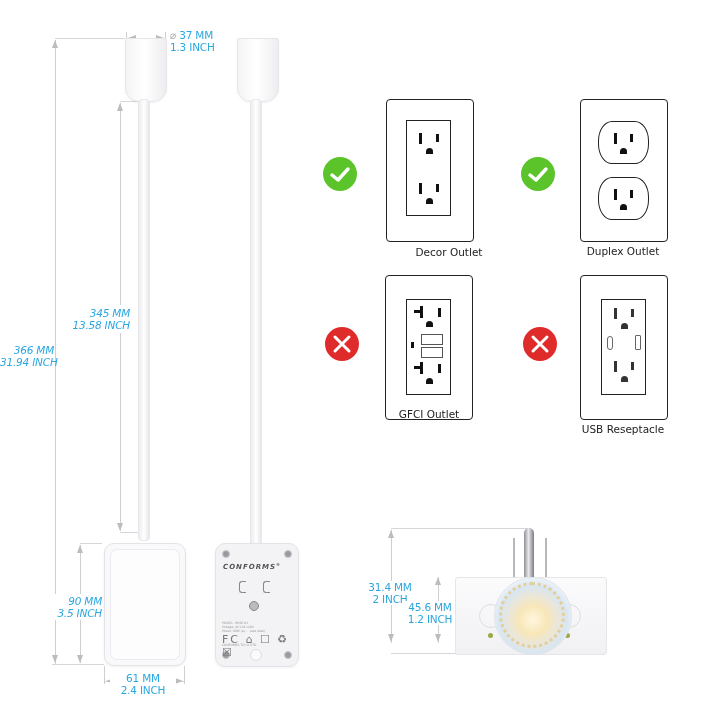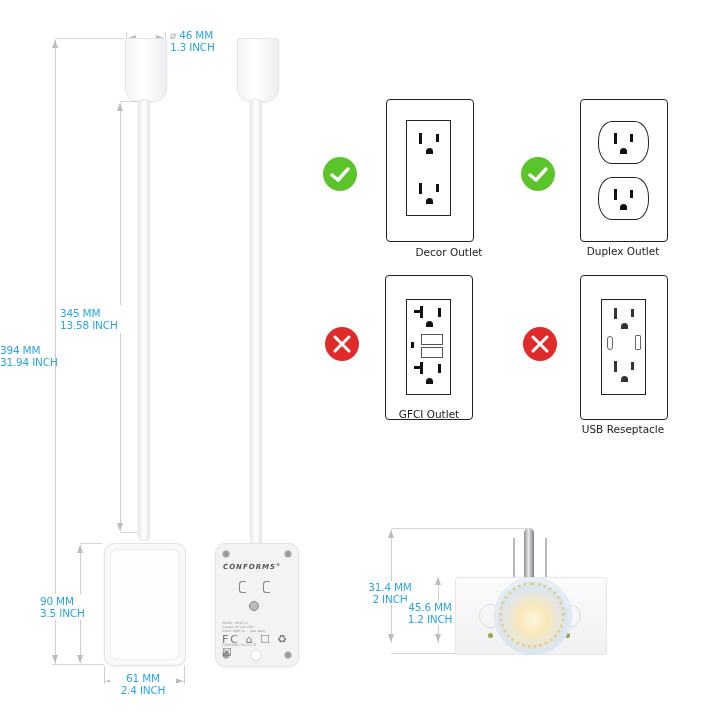--- a/index.html
+++ b/index.html
@@ -1,19 +1,19 @@
 <!DOCTYPE html>
 <html><head>
 <meta charset="utf-8">
 <style>
   html,body{margin:0;padding:0;background:#ffffff;}
   body{width:720px;height:720px;position:relative;overflow:hidden;font-family:"DejaVu Sans","Liberation Sans",sans-serif;}
   .abs{position:absolute;}
   .dim{color:#2aa7e0;font-size:10.5px;line-height:12px;letter-spacing:-0.2px;white-space:nowrap;}
-  .dim.right{text-align:left;}
+  .dim.right{text-align:right;font-style:italic;}
   .dim.center{text-align:center;}
   .vline{position:absolute;width:1px;background:#cfcfd3;}
   .hline{position:absolute;height:1px;background:#d6d6da;}
   .arrow-up{position:absolute;width:0;height:0;border-left:3px solid transparent;border-right:3px solid transparent;border-bottom:8px solid #bcbcc0;}
   .arrow-down{position:absolute;width:0;height:0;border-left:3px solid transparent;border-right:3px solid transparent;border-top:8px solid #bcbcc0;}
   .arrow-left{position:absolute;width:0;height:0;border-top:3px solid transparent;border-bottom:3px solid transparent;border-right:8px solid #bcbcc0;}
   .arrow-right{position:absolute;width:0;height:0;border-top:3px solid transparent;border-bottom:3px solid transparent;border-left:8px solid #bcbcc0;}
   .lamp-head{position:absolute;background:linear-gradient(90deg,#f4f4f6 0%,#ffffff 45%,#eeeef1 100%);border:1px solid #e6e6ea;border-radius:2px 2px 14px 14px;box-shadow:0 1px 2px rgba(0,0,0,0.05);}
   .lamp-stem{position:absolute;background:linear-gradient(90deg,#ededf0 0%,#ffffff 50%,#e7e7eb 100%);border:1px solid #e8e8ec;border-radius:4px;}
   .base{position:absolute;background:#f9f9fb;border:1px solid #e4e4e8;border-radius:10px;box-shadow:0 1px 3px rgba(0,0,0,0.06);}
@@ -42,33 +42,33 @@
 
 <div>
 
   <div class="hline" style="left:127px;top:38px;width:38px;"></div>
   <div class="vline" style="left:126px;top:32px;height:10px;"></div>
   <div class="vline" style="left:165px;top:32px;height:10px;"></div>
   <div class="arrow-left" style="left:128px;top:35px;"></div>
   <div class="arrow-right" style="left:156px;top:35px;"></div>
   <div class="abs dim" style="left:170px;top:29px;">
     <span style="color:#aaa">⌀</span>
-    <span>46 MM</span><br>
+    <span>37 MM</span><br>
     <span>1.3 INCH</span>
   </div>
 
   <div class="lamp-head" style="left:125px;top:38px;width:40px;height:62px;"></div>
   <div class="lamp-stem" style="left:138px;top:99px;width:10px;height:440px;"></div>
 
   <div class="hline" style="left:55px;top:38px;width:70px;"></div>
   <div class="vline" style="left:55px;top:40px;height:625px;"></div>
   <div class="arrow-up" style="left:52px;top:40px;"></div>
   <div class="arrow-down" style="left:52px;top:655px;"></div>
   <div class="abs dim right" style="left:0px;top:342px;width:54px;background:#fff;padding:2px 0;">
-    <span>394 MM</span><br>
+    <span>366 MM</span><br>
     <span>31.94 INCH</span>
   </div>
 
   <div class="hline" style="left:120px;top:101px;width:18px;"></div>
   <div class="vline" style="left:120px;top:103px;height:428px;"></div>
   <div class="arrow-up" style="left:117px;top:103px;"></div>
   <div class="arrow-down" style="left:117px;top:523px;"></div>
   <div class="hline" style="left:120px;top:532px;width:18px;"></div>
   <div class="abs dim right" style="left:60px;top:305px;width:70px;background:#fff;padding:2px 0;">
     <span>345 MM</span><br>

